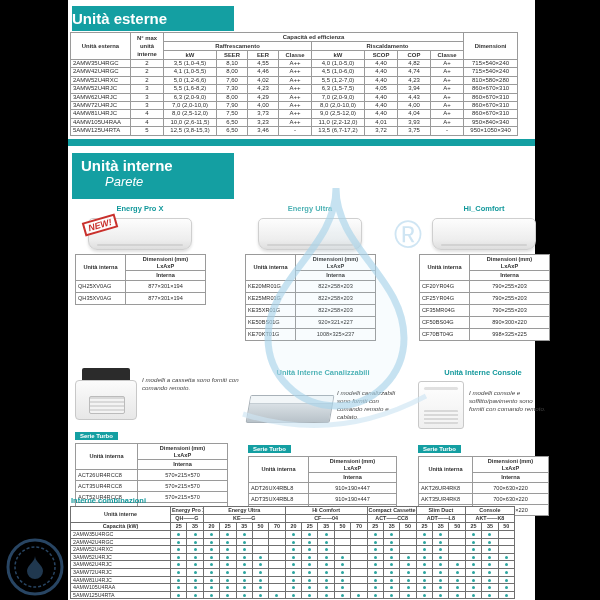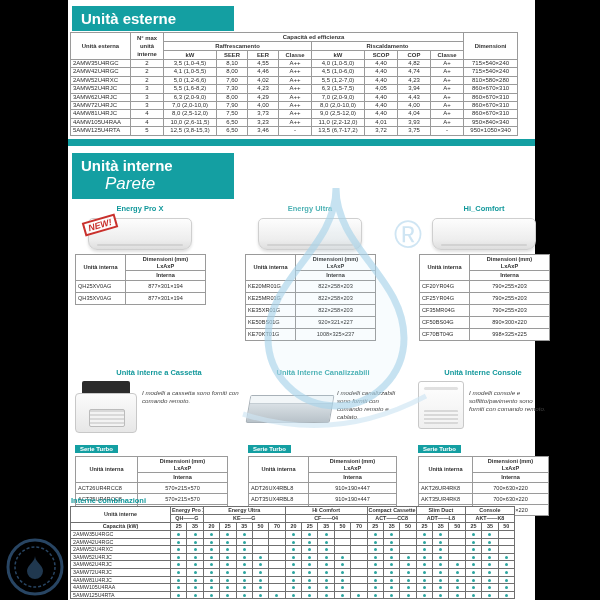--- a/index.html
+++ b/index.html
@@ -2,24 +2,24 @@
 <html><head>
 <meta charset="utf-8">
 <style>
   html,body{margin:0;padding:0;background:#000;}
   .stage{position:relative;width:600px;height:600px;background:#000;overflow:hidden;
          font-family:"Liberation Sans", sans-serif;}
   .page{position:absolute;left:68px;top:0;width:467px;height:600px;background:#ffffff;}
 
   
   .teal-box{position:absolute;background:#149fa2;color:#fff;}
-  .box-outdoor{left:4px;top:6px;width:162px;height:25px;font-size:15px;font-weight:bold;line-height:25px;padding-left:9px;box-sizing:border-box;}
+  .box-outdoor{left:4px;top:6px;width:162px;height:25px;font-size:15px;font-weight:bold;line-height:25px;padding-left:0;box-sizing:border-box;}
   .box-indoor{left:4px;top:153px;width:162px;height:46px;box-sizing:border-box;padding:4px 0 0 9px;}
   .box-indoor .l1{font-size:15px;font-weight:bold;}
-  .box-indoor .l2{font-size:17px;font-style:italic;margin-left:24px;}
+  .box-indoor .l2{font-size:13px;font-style:italic;margin-left:24px;}
   .divider{position:absolute;left:0;top:139px;width:467px;height:7px;background:#149fa2;}
 
   
   table.tbl{border-collapse:collapse;table-layout:fixed;position:absolute;background:#fff;}
   table.tbl th,table.tbl td{border:1px solid #9a9a9a;text-align:center;padding:0 1px;
         color:#2e2e2e;overflow:hidden;white-space:nowrap;font-weight:normal;}
   table.tbl th{font-weight:bold;color:#333;}
   .al{text-align:left !important;padding-left:2px !important;}
   th.wrap{white-space:normal !important;line-height:6.5px;}
 
@@ -370,21 +370,20 @@
             </tr>
             <tr>
               <td class="al">CF70BT04G</td>
               <td>998×325×225</td>
             </tr>
           </tbody>
       </table>
     </div>
 
     <div class="scol" style="left:7px;width:168px;">
-      <div class="stitle">Unità interne a Cassetta</div>
       <div class="srow">
         <div class="cassette-img">
           <div class="cassette-top"></div>
             <div class="cassette-body"></div>
             <div class="cassette-grille"></div>
         </div>
         <div class="note">I modelli a cassetta sono forniti con comando remoto.</div>
       </div>
       <div class="serie">Serie Turbo</div>
       <table class="dimtbl s3tbl" style="width:152px;">

